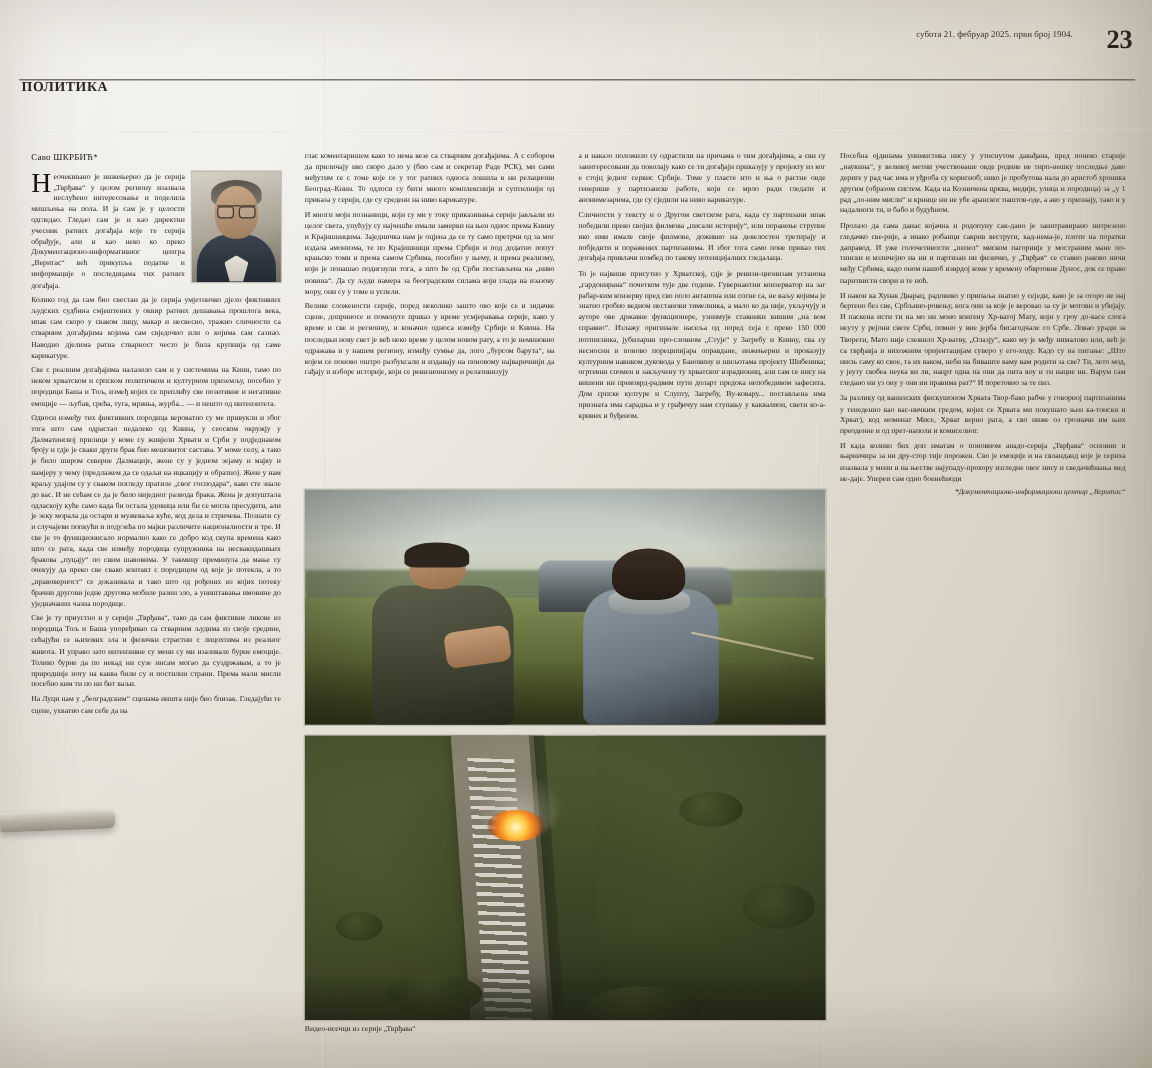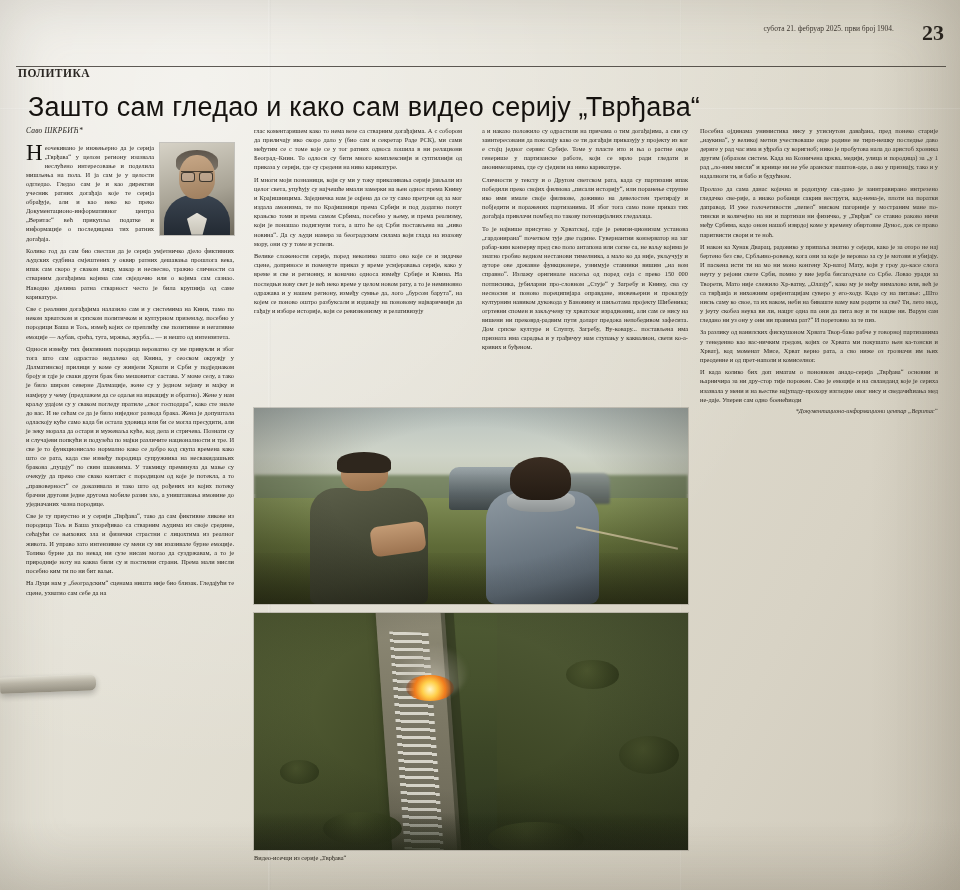--- a/index.html
+++ b/index.html
@@ -132,21 +132,20 @@
     -webkit-hyphens: auto;
     hyphens: auto;
   }
   .col1 { left: 26px;  width: 208px; height: 730px; }
   .col2 { left: 254px; width: 208px; height: 730px; }
   .col3 { left: 482px; width: 206px; height: 700px; }
   .col4 { left: 700px; width: 238px; height: 740px; }
 
   .byline {
     font-family: "Liberation Serif", serif;
-    font-style: italic;
     font-size: 7.5px;
     color: #1d1a16;
     margin: 0 0 6px 0;
     letter-spacing: 0.2px;
   }
   .col p {
     margin: 0 0 3.5px 0;
   }
   .col p.first::first-letter {
     float: left;
@@ -437,21 +436,20 @@
   <div class="crease c3"></div>
 
   <div class="masthead">
     <div class="brand">ПОЛИТИКА</div>
     <div class="dateline">субота 21. фебруар 2025.
 први број 1904.</div>
     <div class="pagenum">23</div>
     <div class="rule"></div>
   </div>
 
-  <h1 class="headline">Зашто сам гледао и како сам видео серију „Тврђава“</h1>
 
   <div class="col col1">
     <div class="byline">Саво ШКРБИЋ*</div>
     <div class="portrait">
       <div class="bg"></div>
       <div class="body"></div>
       <div class="shirt"></div>
       <div class="hair"></div>
       <div class="head"></div>
       <div class="glasses"></div>

